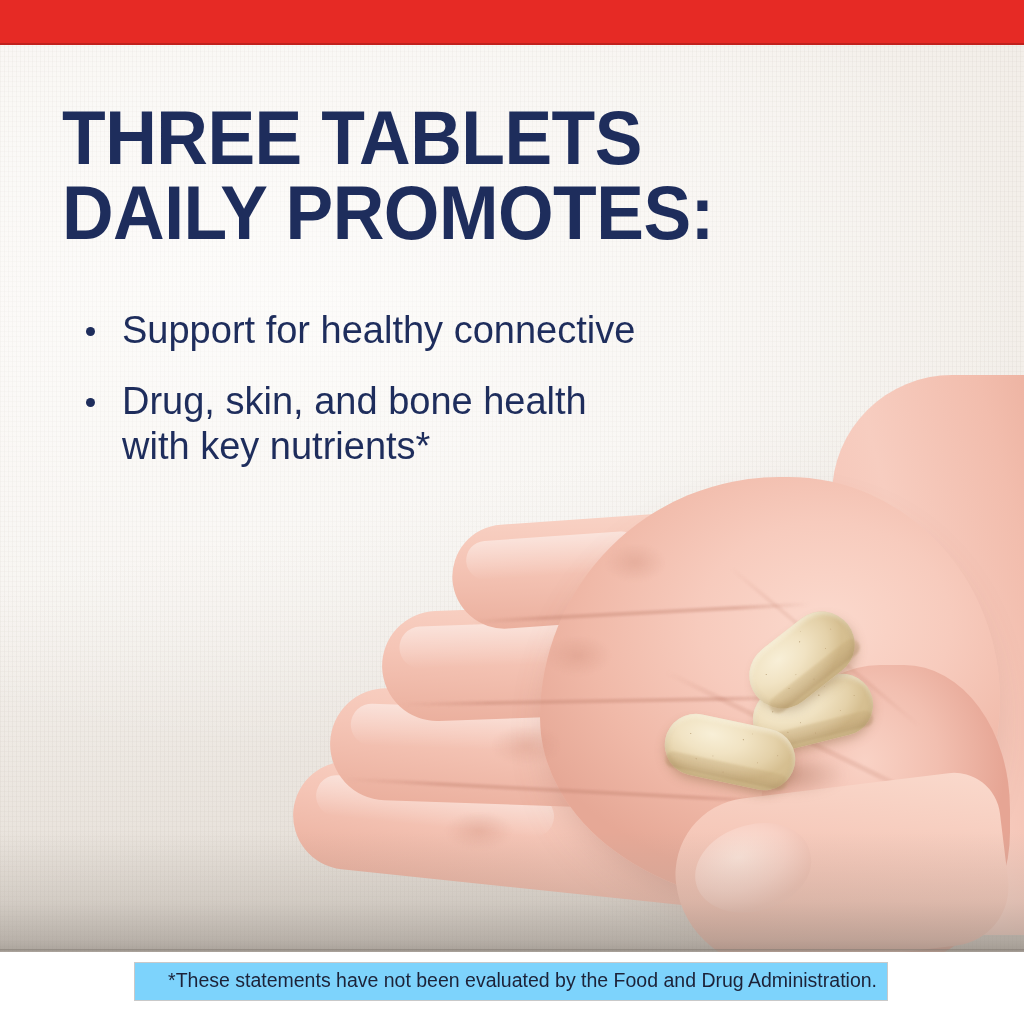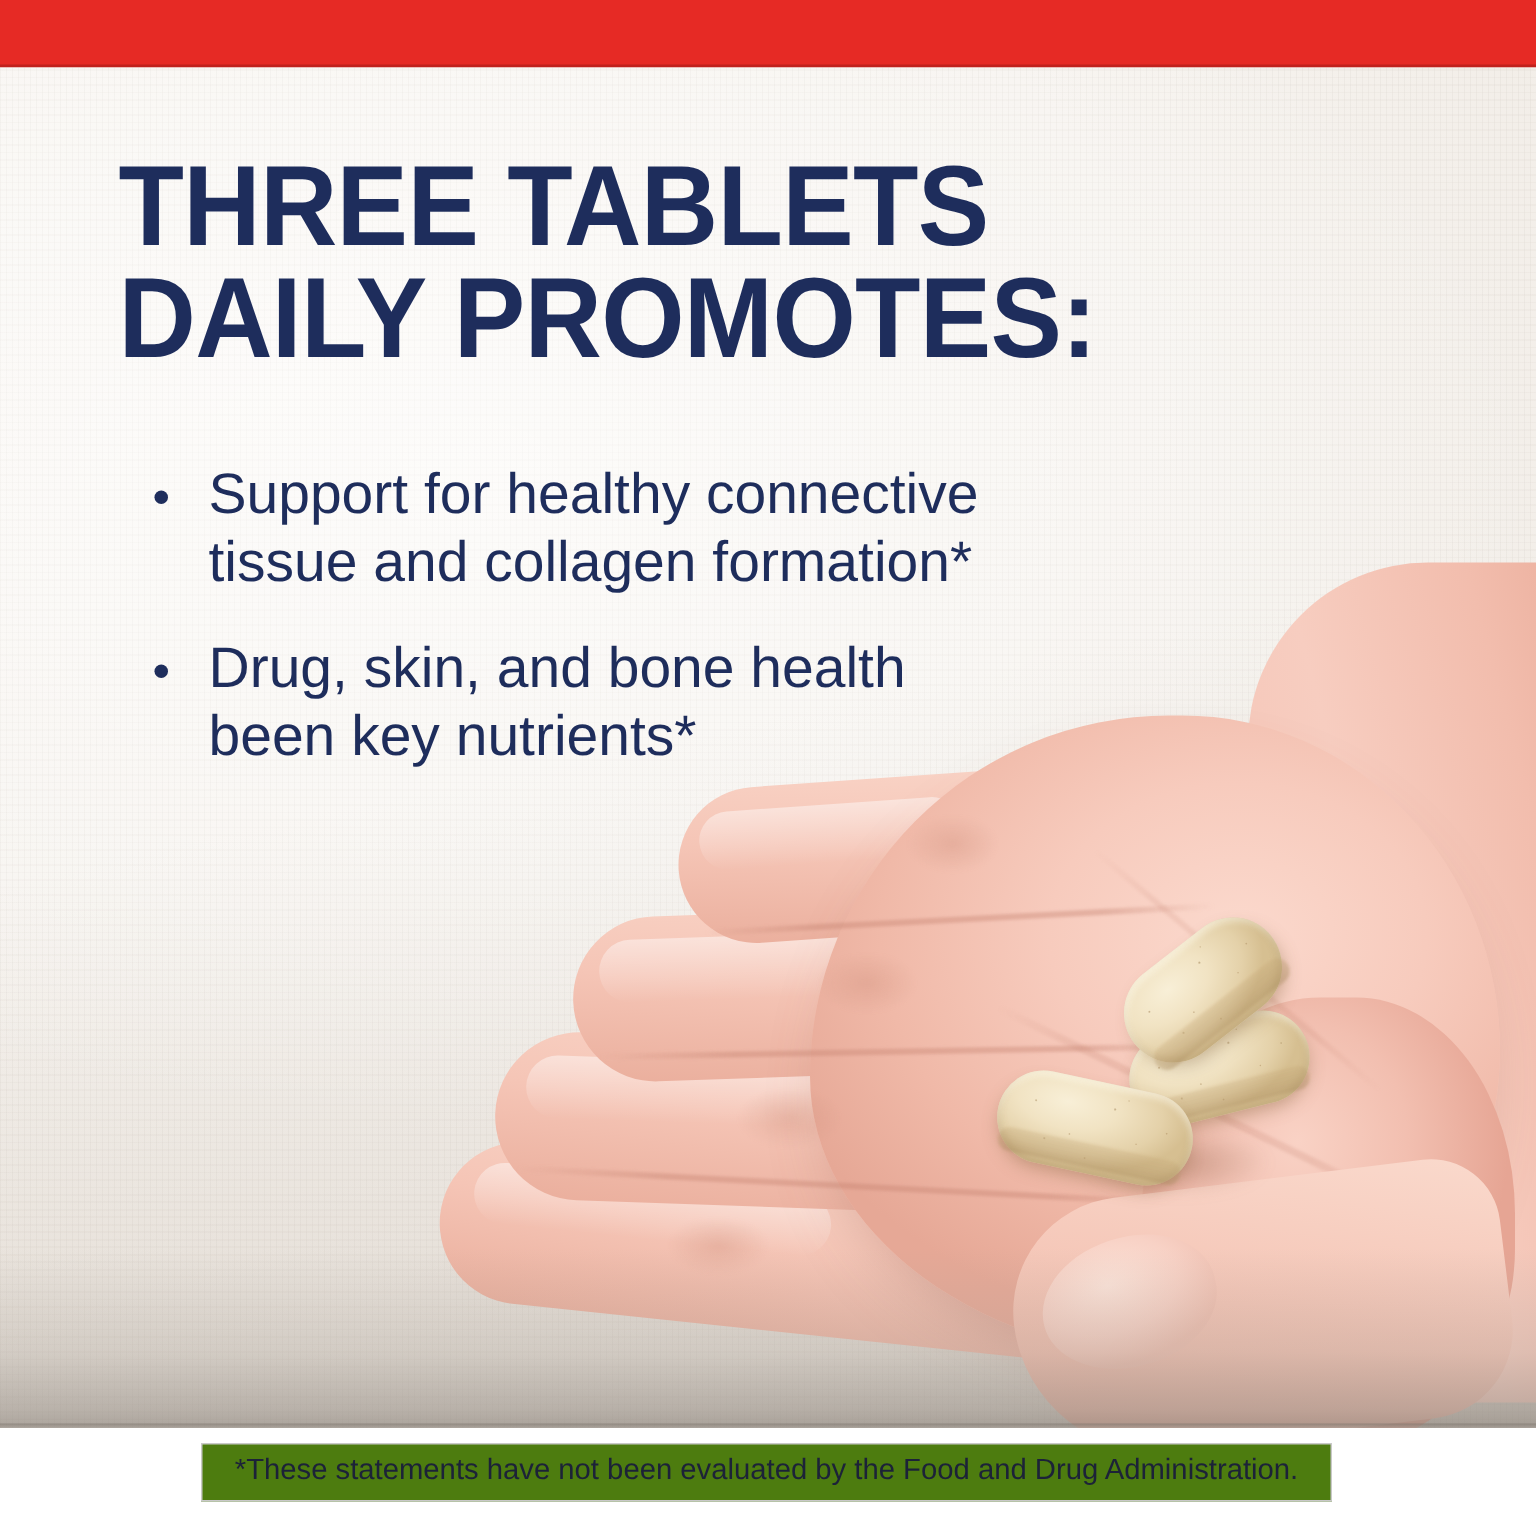--- a/index.html
+++ b/index.html
@@ -195,21 +195,21 @@
   .tablet-shadow{
     position:absolute;
     border-radius:999px;
     background:radial-gradient(50% 50% at 50% 50%, rgba(146,96,72,.40), rgba(146,96,72,0) 72%);
     filter:blur(5px);
     z-index:2;
   }
 
   
   .copy{
-    position:absolute; left:79px; top:100px;
+    position:absolute; left:62px; top:100px;
     width:790px;
   }
   .headline{
     color:#1e2d5c;
     font-family:"Liberation Sans", sans-serif;
     font-weight:bold;
     font-size:76px;
     line-height:.99;
     letter-spacing:-0.5px;
     transform:scaleX(.94);
@@ -238,23 +238,23 @@
     width:9px; height:9px;
     border-radius:50%;
     background:#1e2d5c;
   }
 
   
   .disclaimer{
     position:absolute; left:134px; top:962px;
     width:754px;
     border:1px solid #c9c9c9;
-    background:#4d7c0f;
+    background:#7dd3fc;
     padding:5px 10px 7px;
-    text-align:center;
+    text-align:right;
   }
   .disclaimer-line{
     display:block;
     color:#1c2238;
     font-family:"Liberation Sans", sans-serif;
     font-size:19.5px;
     line-height:1.26;
     white-space:nowrap;
   }
 </style>
@@ -305,26 +305,25 @@
   <div class="copy">
     <div class="headline">
       <span class="hl-line">THREE TABLETS</span>
       <span class="hl-line">DAILY PROMOTES:</span>
     </div>
 
     <ul class="bullets">
       <li class="bullet">
         <span class="dot"></span>
         <span>Support for healthy connective</span><br>
-        <span>tissue and collagen formation*</span>
       </li>
       <li class="bullet">
         <span class="dot"></span>
         <span>Drug, skin, and bone health</span><br>
-        <span>been key nutrients*</span>
+        <span>with key nutrients*</span>
       </li>
     </ul>
   </div>
 
   <div class="disclaimer">
     <span class="disclaimer-line">*These statements have not been evaluated by the Food and Drug Administration.</span>
   </div>
 
 </div>
 

